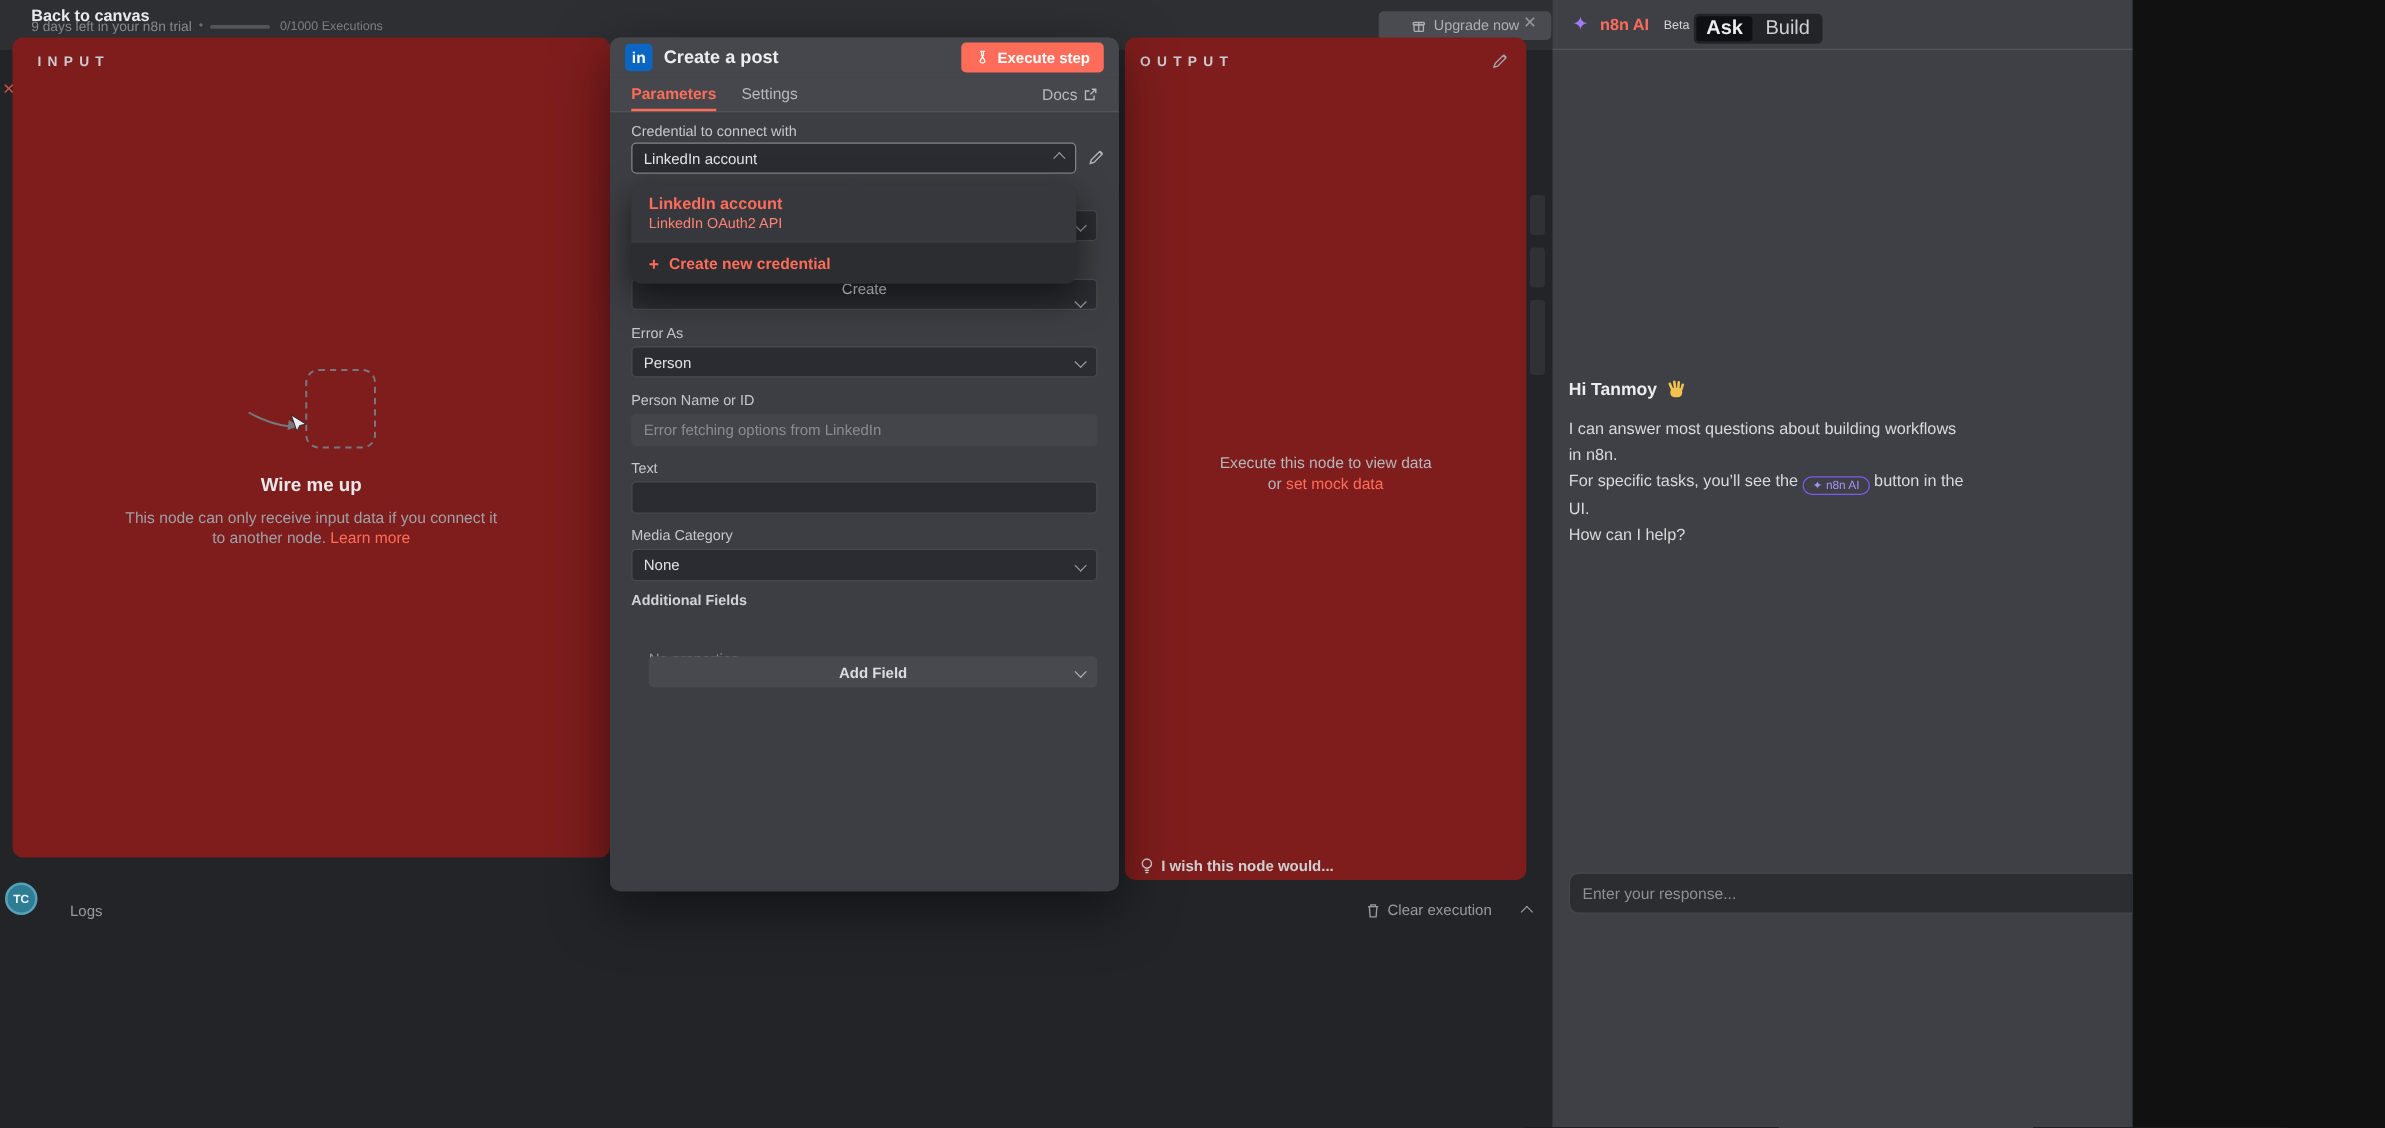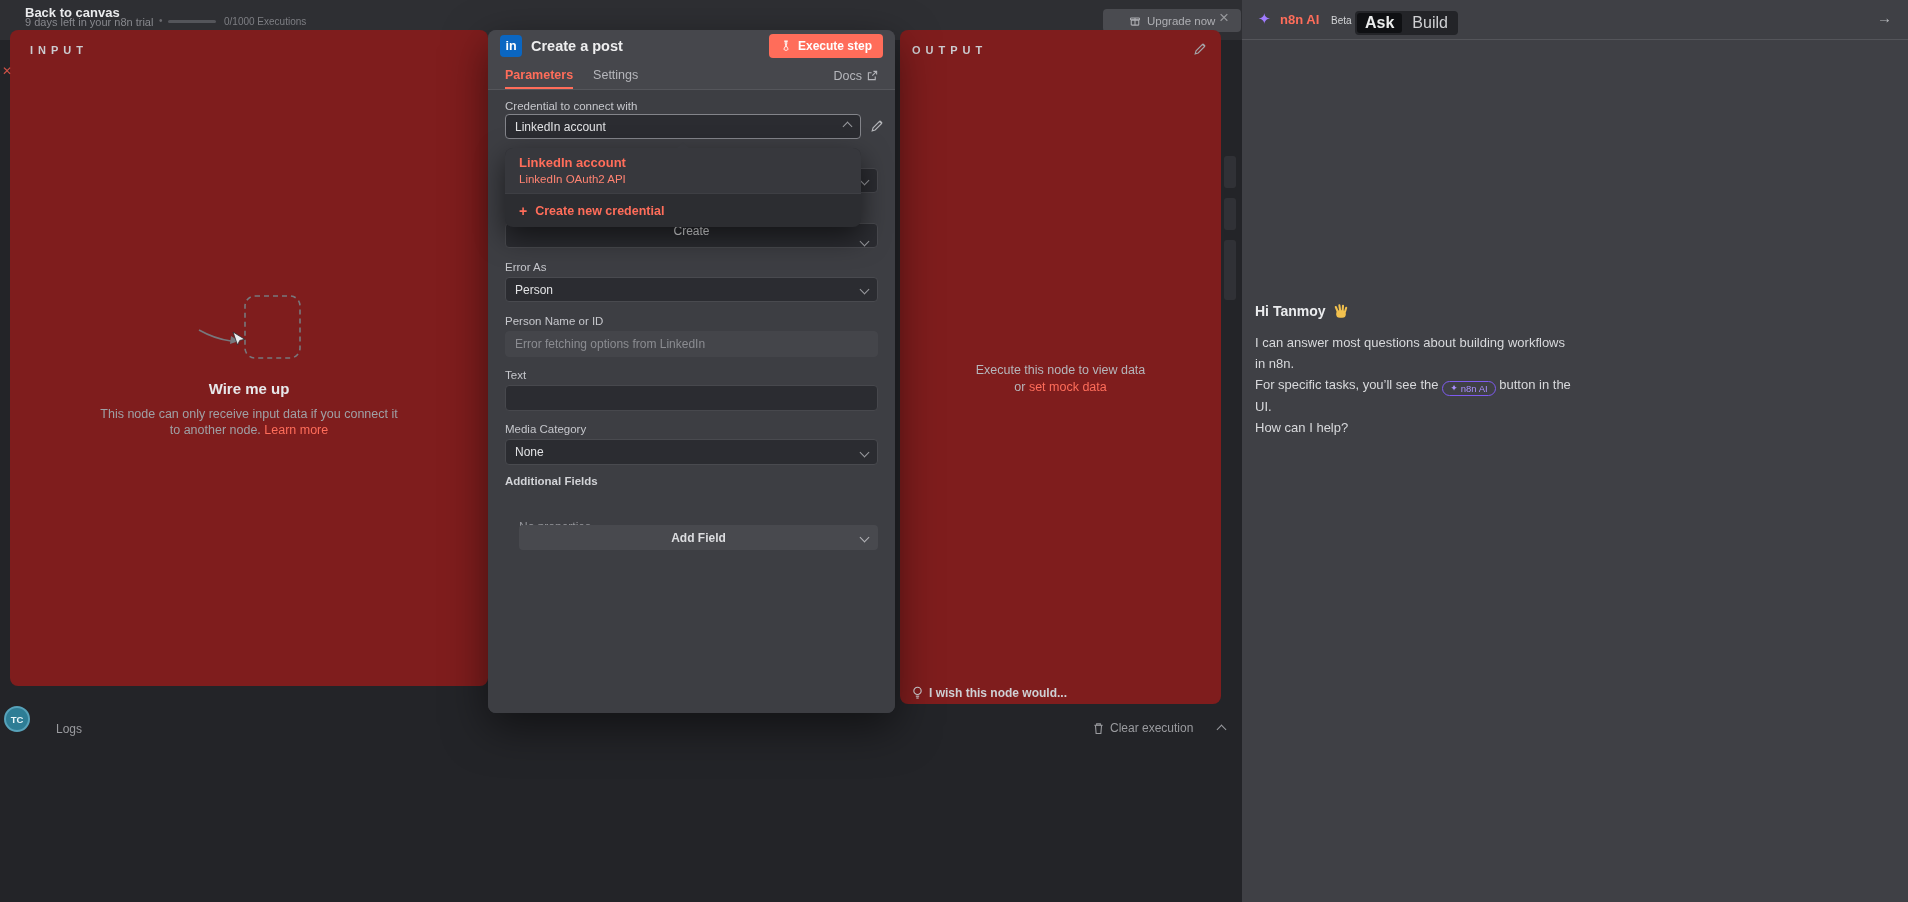--- a/index.html
+++ b/index.html
@@ -1,17 +1,17 @@
 <!DOCTYPE html>
 <html><head>
 <meta charset="utf-8">
 <style>
   * { margin:0; padding:0; box-sizing:border-box; }
   body { background:#111; }
-  .page{position:relative;width:1908px;height:902px;background:#232428;overflow:hidden;
+  .page{position:relative;width:1706px;height:902px;background:#232428;overflow:hidden;
         font-family:"Liberation Sans","DejaVu Sans",sans-serif;color:#e4e5e7;}
   .abs{position:absolute;}
 
   
   .topstrip{position:absolute;left:0;top:0;width:1242px;height:40px;background:#2e2f33;}
   .back-link{position:absolute;left:25px;top:5px;font-size:13px;font-weight:700;color:#e9eaec;cursor:pointer;}
   .trial-text{position:absolute;left:25px;top:16px;font-size:11px;color:#87888d;}
   .trial-dot{position:absolute;left:159px;top:15px;font-size:10px;color:#6a6b70;}
   .trial-bar{position:absolute;left:168px;top:20px;width:48px;height:3px;border-radius:2px;background:#54555a;}
   .exec-count{position:absolute;left:224px;top:16px;font-size:10px;color:#7d7e83;}
@@ -315,15 +315,19 @@
         <span class="ai-pill">
           <span style="font-size:9px;">✦</span>
           <span>n8n AI</span>
         </span>
         <span>button in the</span>
       </div>
       <div>UI.</div>
       <div>How can I help?</div>
     </div>
 
+    <div class="ai-inputwrap">
+      <input class="ai-input" placeholder="Enter your response..." style="">
+      <button class="ai-send">↑</button>
+    </div>
   </div>
 
 </div>
 
 </body></html>

